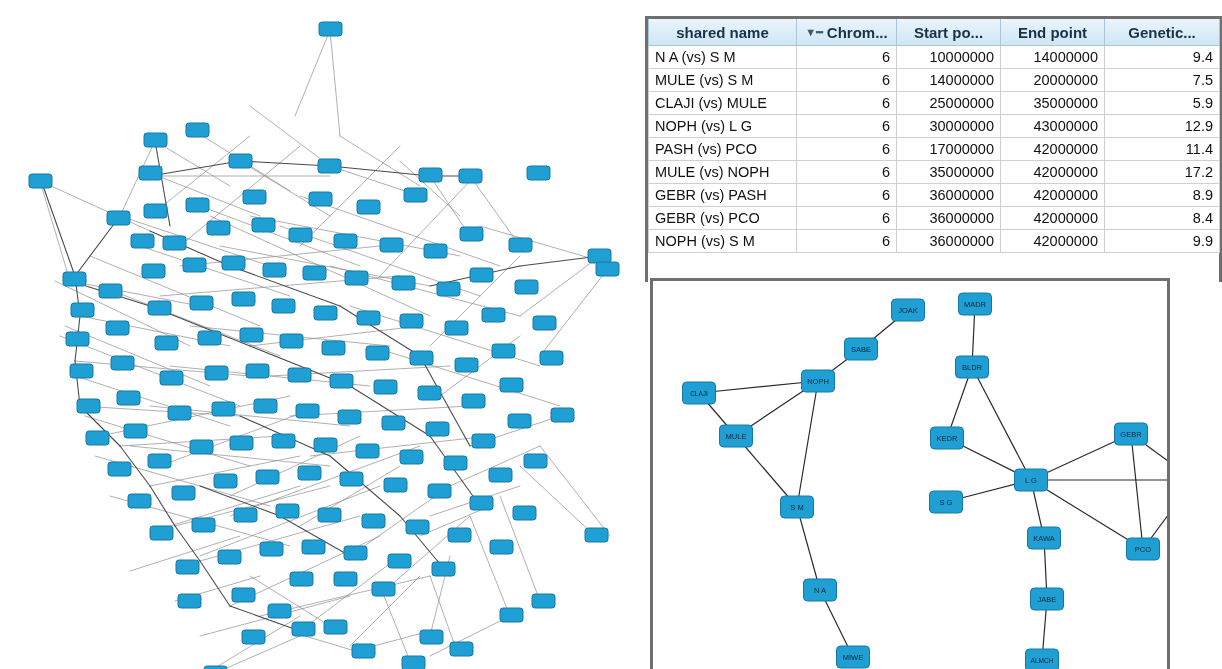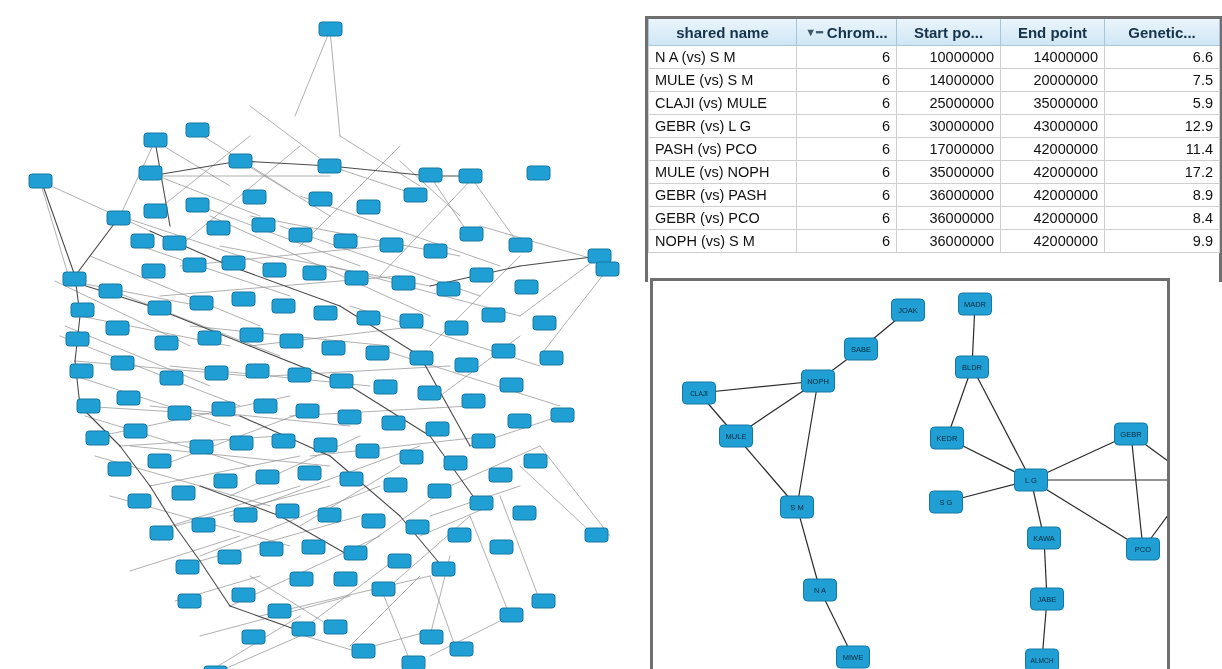--- a/index.html
+++ b/index.html
@@ -438,38 +438,38 @@
             </div>
           </th>
         </tr>
       </thead>
       <tbody>
         <tr>
           <td class="txt">N A (vs) S M</td>
           <td class="num">6</td>
           <td class="num">10000000</td>
           <td class="num">14000000</td>
-          <td class="num">6.6</td>
+          <td class="num">9.4</td>
         </tr>
         <tr>
           <td class="txt">MULE (vs) S M</td>
           <td class="num">6</td>
           <td class="num">14000000</td>
           <td class="num">20000000</td>
           <td class="num">7.5</td>
         </tr>
         <tr>
           <td class="txt">CLAJI (vs) MULE</td>
           <td class="num">6</td>
           <td class="num">25000000</td>
           <td class="num">35000000</td>
           <td class="num">5.9</td>
         </tr>
         <tr>
-          <td class="txt">GEBR (vs) L G</td>
+          <td class="txt">NOPH (vs) L G</td>
           <td class="num">6</td>
           <td class="num">30000000</td>
           <td class="num">43000000</td>
           <td class="num">12.9</td>
         </tr>
         <tr>
           <td class="txt">PASH (vs) PCO</td>
           <td class="num">6</td>
           <td class="num">17000000</td>
           <td class="num">42000000</td>

